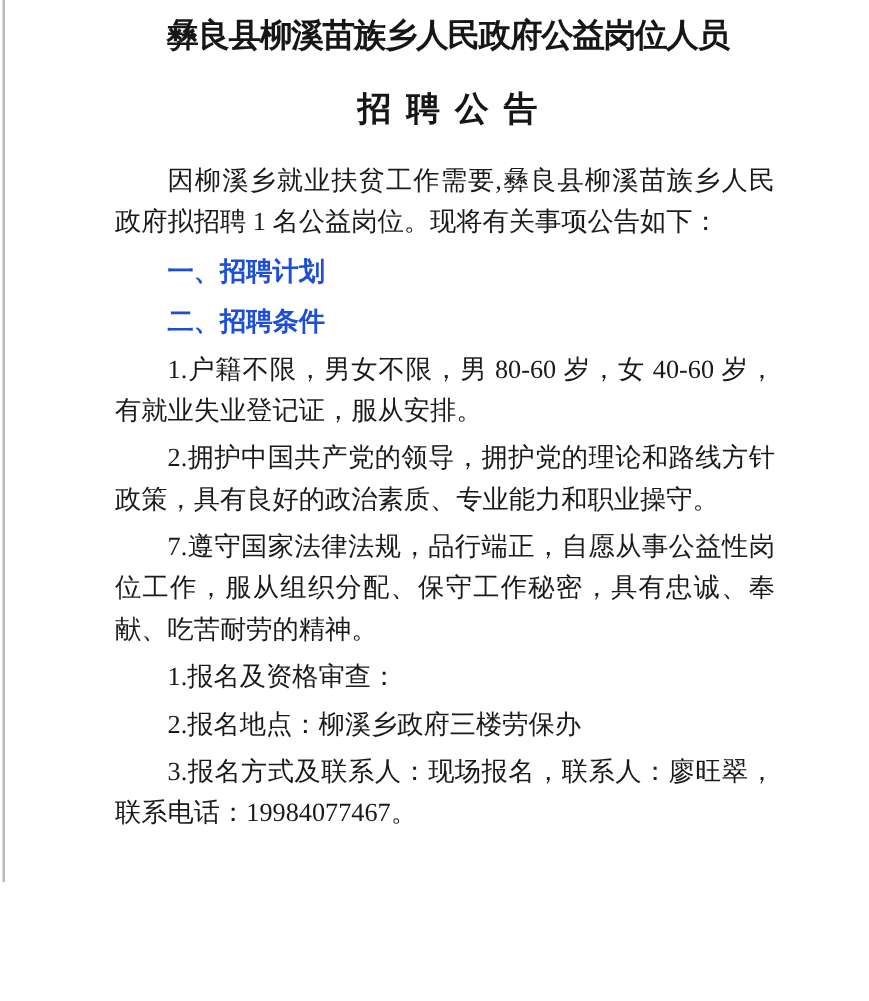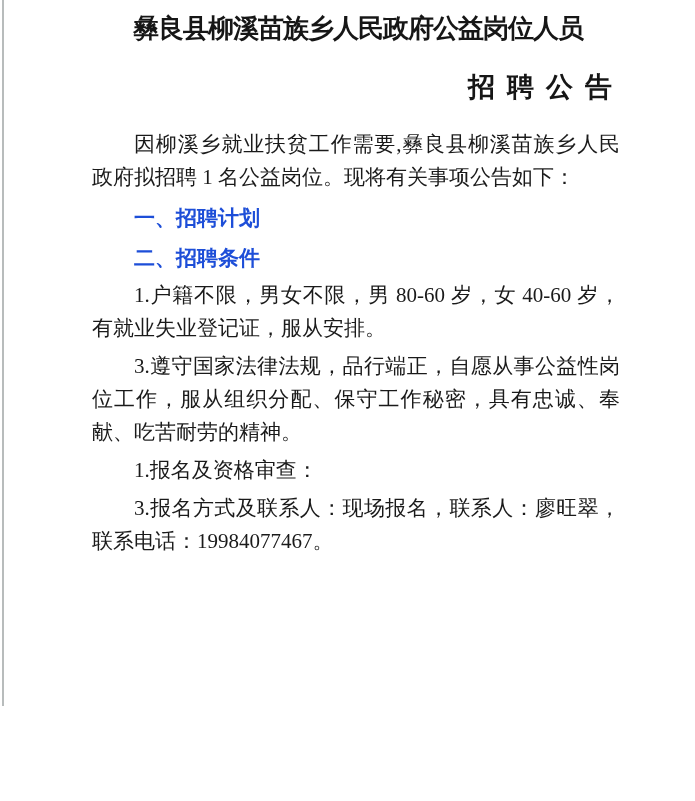--- a/index.html
+++ b/index.html
@@ -47,21 +47,20 @@
     line-height: 34px;
     letter-spacing: -1px;
   }
   .title-l2 {
     display: block;
     margin-top: 24px;
     font-size: 27px;
     line-height: 34px;
     letter-spacing: 12px;
     text-indent: 12px;
-    text-align: right;
   }
   .para {
     margin: 0 4px 5px 0;
     font-size: 21px;
     line-height: 33px;
     text-align: justify;
     text-indent: 2em;
     font-family: "Liberation Serif", "DejaVu Serif", serif;
   }
   .intro {
@@ -92,24 +91,26 @@
 
     <p class="para intro">因柳溪乡就业扶贫工作需要,彝良县柳溪苗族乡人民政府拟招聘 1 名公益岗位。现将有关事项公告如下：</p>
 
     <h2 class="heading">一、招聘计划</h2>
 
 
     <h2 class="heading">二、招聘条件</h2>
 
     <p class="para">1.户籍不限，男女不限，男 80-60 岁，女 40-60 岁，有就业失业登记证，服从安排。</p>
 
+    <p class="para">2.拥护中国共产党的领导，拥护党的理论和路线方针政策，具有良好的政治素质、专业能力和职业操守。</p>
 
-    <p class="para">3.遵守国家法律法规，品行端正，自愿从事公益性岗位工作，服从组织分配、保守工作秘密，具有忠诚、奉献、吃苦耐劳的精神。</p>
+    <p class="para">7.遵守国家法律法规，品行端正，自愿从事公益性岗位工作，服从组织分配、保守工作秘密，具有忠诚、奉献、吃苦耐劳的精神。</p>
 
 
     <p class="para">1.报名及资格审查：</p>
 
 
+    <p class="para">2.报名地点：柳溪乡政府三楼劳保办</p>
 
     <p class="para">3.报名方式及联系人：现场报名，联系人：廖旺翠，联系电话：19984077467。</p>
 
   </div>
 </div>
 
 </body></html>

